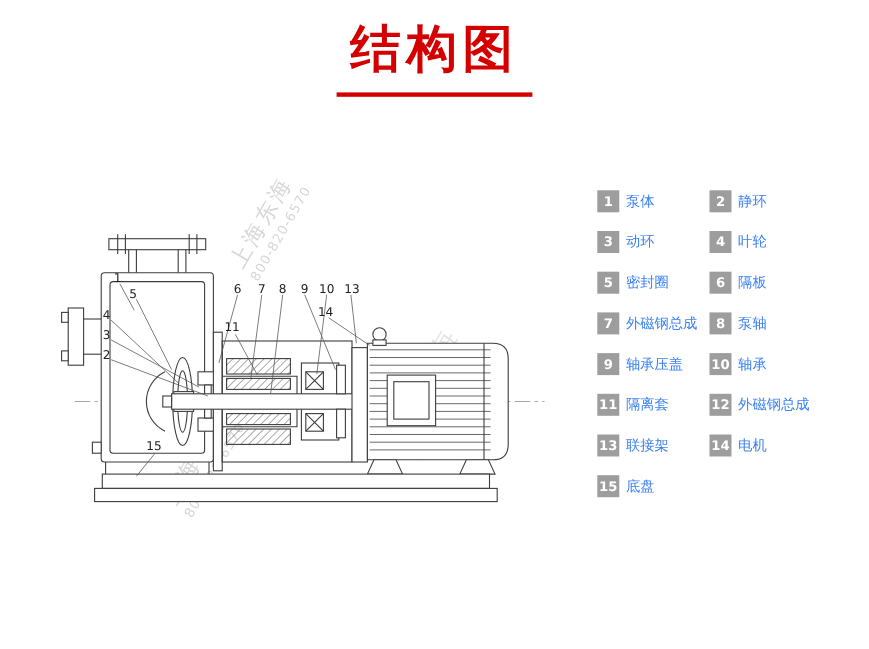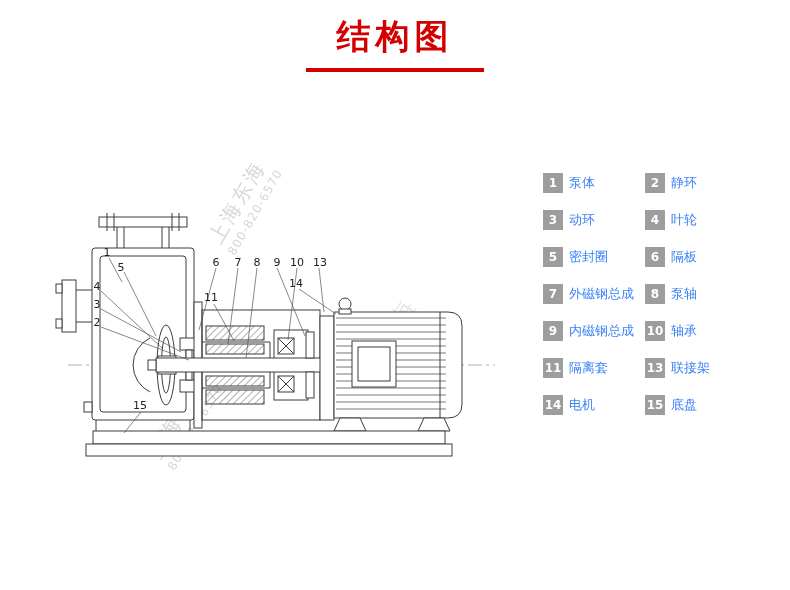--- a/index.html
+++ b/index.html
@@ -4,21 +4,21 @@
 <style>
   html,body{margin:0;padding:0;}
   body{
     width:790px;height:590px;position:relative;overflow:hidden;
     background:#ffffff;
     font-family:"DejaVu Sans","Liberation Sans",sans-serif;
   }
   
   .header{position:absolute;top:0;left:0;width:790px;text-align:center;padding-top:14px;}
   .page-title{
-    margin:0;font-size:34px;font-weight:700;color:#d40000;letter-spacing:5px;
+    margin:0;font-size:46px;font-weight:700;color:#d40000;letter-spacing:5px;
   }
   .title-underline{width:178px;height:4px;background:#d40000;margin:8px auto 0;}
   
   .watermark{
     position:absolute;transform:rotate(-60deg);color:#b5b5b5;opacity:.55;
     text-align:center;pointer-events:none;white-space:nowrap;
   }
   .wm-name{display:block;font-size:20px;letter-spacing:3px;}
   .wm-phone{display:block;font-size:12px;letter-spacing:1px;}
   .wm1{left:195px;top:185px;}
@@ -229,31 +229,35 @@
   <div class="legend-item">
     <span class="badge">7</span>
     <span class="part-label">外磁钢总成</span>
   </div>
   <div class="legend-item">
     <span class="badge">8</span>
     <span class="part-label">泵轴</span>
   </div>
   <div class="legend-item">
     <span class="badge">9</span>
-    <span class="part-label">内磁钢总成</span>
+    <span class="part-label">轴承压盖</span>
   </div>
   <div class="legend-item">
     <span class="badge">10</span>
     <span class="part-label">轴承</span>
   </div>
   <div class="legend-item">
     <span class="badge">11</span>
     <span class="part-label">隔离套</span>
   </div>
   <div class="legend-item">
+    <span class="badge">12</span>
+    <span class="part-label">外磁钢总成</span>
+  </div>
+  <div class="legend-item">
     <span class="badge">13</span>
     <span class="part-label">联接架</span>
   </div>
   <div class="legend-item">
     <span class="badge">14</span>
     <span class="part-label">电机</span>
   </div>
   <div class="legend-item">
     <span class="badge">15</span>
     <span class="part-label">底盘</span>

